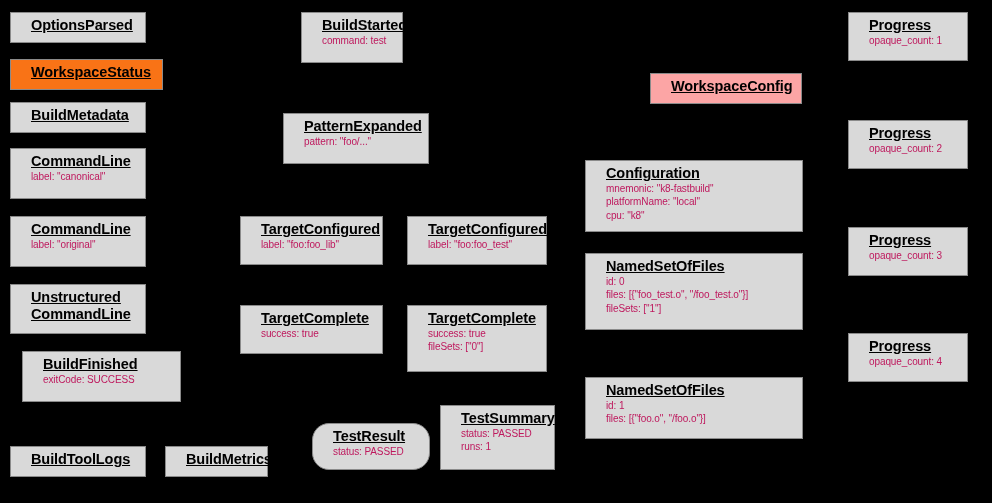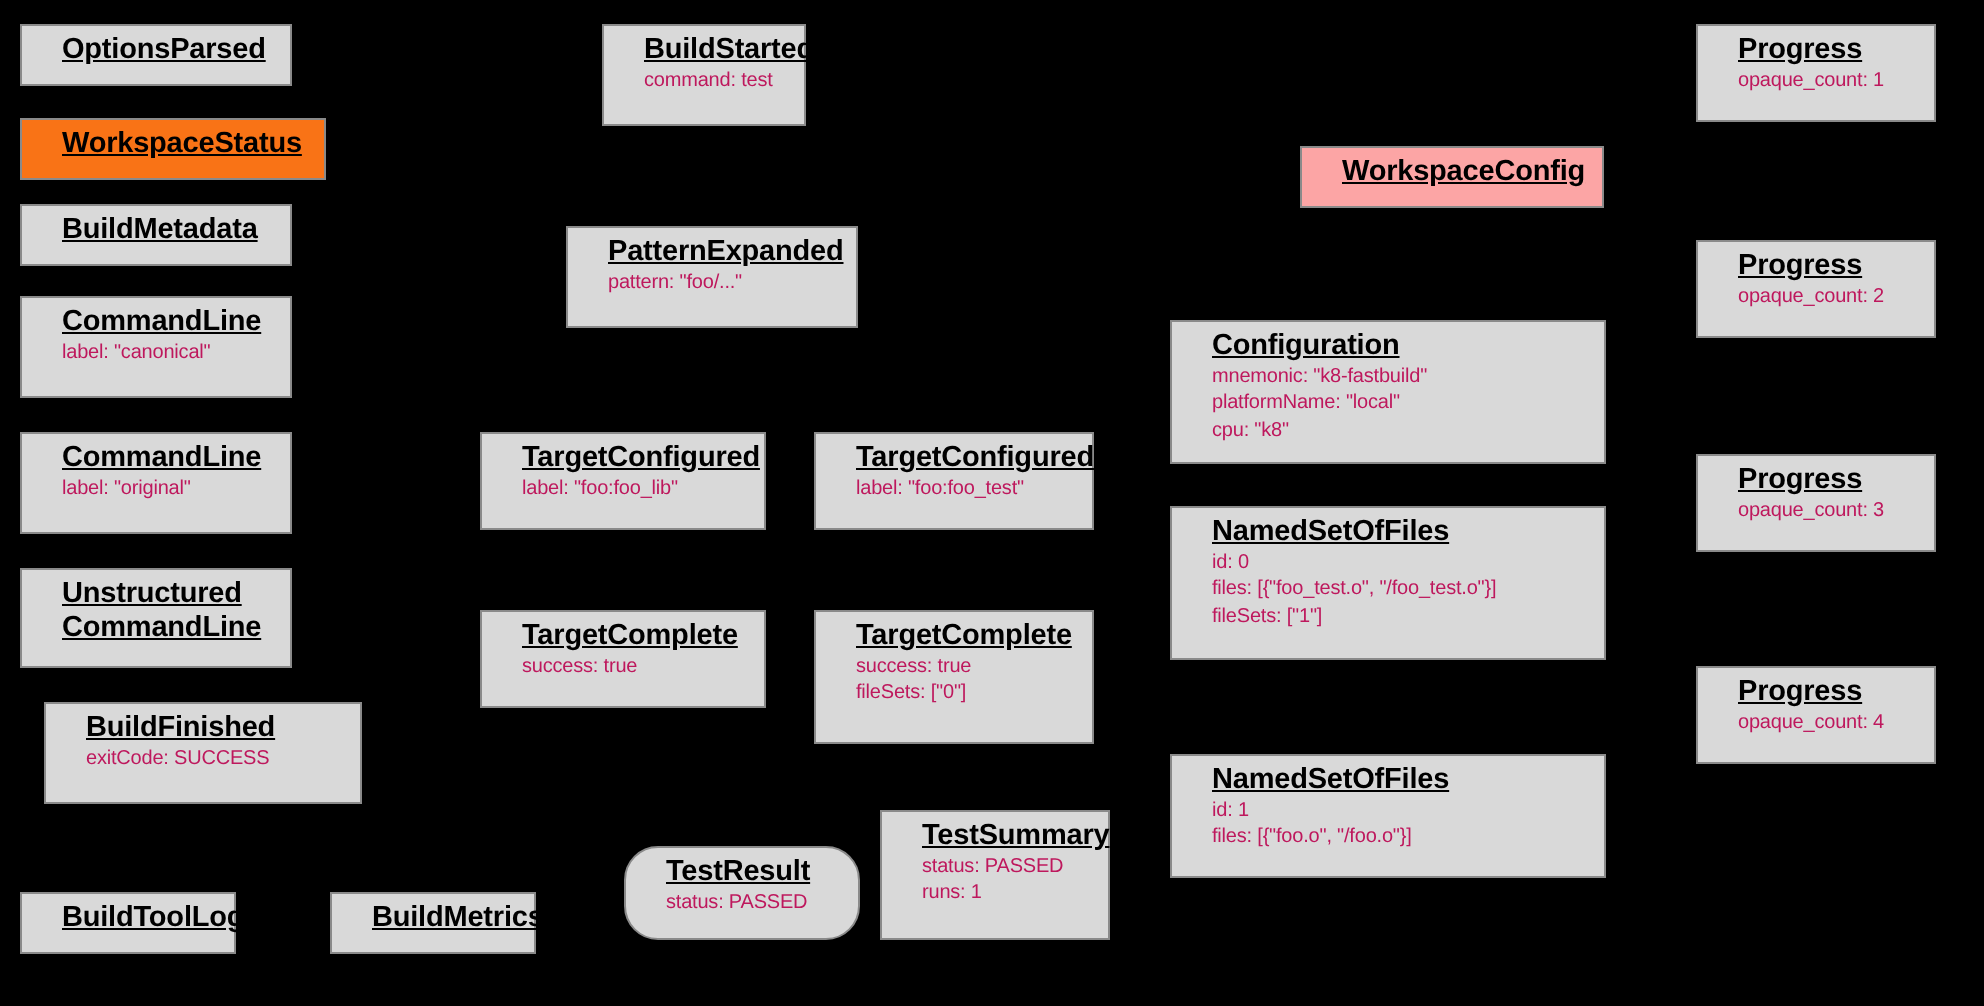--- a/index.html
+++ b/index.html
@@ -85,21 +85,21 @@
     <div class="node" style="left: 10px; top: 284px; width: 136px; height: 50px; background: rgb(217, 217, 217); border-color: rgb(138, 138, 138); color: rgb(0, 0, 0);">
       <span class="node-title wrap">Unstructured CommandLine</span>
       <span class="node-fields"></span>
     </div>
     <div class="node" style="left: 10px; top: 351px; width: 159px; height: 51px; background: rgb(217, 217, 217); border-color: rgb(138, 138, 138); color: rgb(0, 0, 0); margin-left: 12px;">
       <span class="node-title">BuildFinished</span>
       <span class="node-fields">
         <span class="node-field">exitCode: SUCCESS</span>
       </span>
     </div>
-    <div class="node" style="left: 10px; top: 446px; width: 108px; height: 31px; background: rgb(217, 217, 217); border-color: rgb(138, 138, 138); color: rgb(0, 0, 0);">
+    <div class="node" style="left: 10px; top: 446px; width: 136px; height: 31px; background: rgb(217, 217, 217); border-color: rgb(138, 138, 138); color: rgb(0, 0, 0);">
       <span class="node-title">BuildToolLogs</span>
       <span class="node-fields"></span>
     </div>
     <div class="node" style="left: 165px; top: 446px; width: 103px; height: 31px; background: rgb(217, 217, 217); border-color: rgb(138, 138, 138); color: rgb(0, 0, 0);">
       <span class="node-title">BuildMetrics</span>
       <span class="node-fields"></span>
     </div>
     <div class="node" style="left: 301px; top: 12px; width: 102px; height: 51px; background: rgb(217, 217, 217); border-color: rgb(138, 138, 138); color: rgb(0, 0, 0);">
       <span class="node-title">BuildStarted</span>
       <span class="node-fields">

